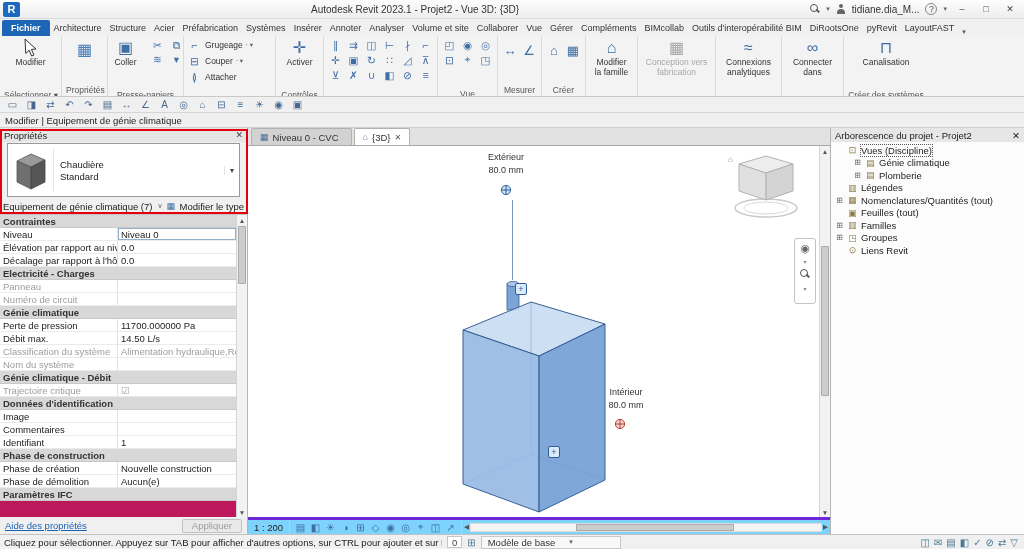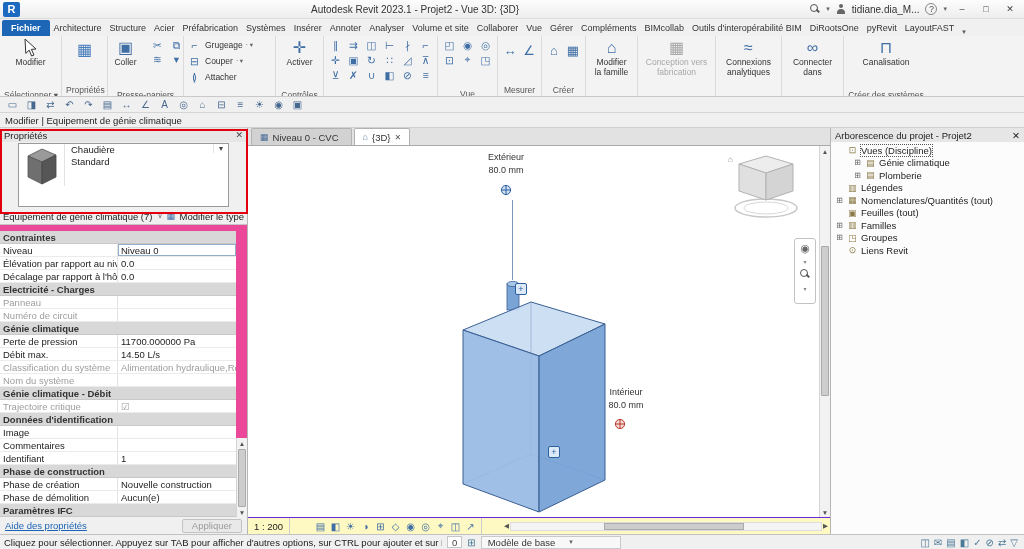--- a/index.html
+++ b/index.html
@@ -53,31 +53,31 @@
   
   .modebar{height:15px;background:#f0f0f0;border-bottom:1px solid #cfcfcf;display:flex;align-items:center;padding-left:5px;font-size:9.5px;color:#222;flex:0 0 auto;}
 
   
   .main{flex:1;display:flex;min-height:0;}
 
   
   .propspanel{width:248px;display:flex;flex-direction:column;background:#f0f0f0;border-right:1px solid #b5b5b5;flex:0 0 auto;}
   .phead{height:14px;display:flex;align-items:center;justify-content:space-between;padding:0 4px;background:#e6e6e6;font-size:9.5px;color:#222;flex:0 0 auto;}
   .phead .x{color:#444;font-size:9px;}
-  .typesel{height:64px;background:#fff;border:1px solid #9a9a9a;margin:1px 18px;display:flex;align-items:flex-start;flex:0 0 auto;}
+  .typesel{height:54px;background:#fff;border:1px solid #9a9a9a;margin:1px 7px;display:flex;align-items:center;flex:0 0 auto;}
   .typeimg{width:46px;display:flex;align-items:center;justify-content:center;border-right:1px solid #e3e3e3;}
   .typetext{flex:1;display:flex;flex-direction:column;justify-content:center;padding-left:6px;font-size:9.5px;color:#222;gap:1px;}
   .typedrop{width:15px;display:flex;align-items:center;justify-content:center;color:#444;font-size:8px;border-left:1px solid #e3e3e3;}
   .filterrow{height:16px;display:flex;align-items:center;padding:0 3px;gap:3px;font-size:9.5px;flex:0 0 auto;}
   .filtersel{flex:1;display:flex;align-items:center;gap:2px;min-width:0;}
   .filtersel .txt{flex:1;white-space:nowrap;overflow:hidden;color:#222;}
   .filtersel .chev{font-size:7px;color:#666;}
   .edittype{display:flex;align-items:center;gap:3px;white-space:nowrap;color:#222;}
   .edittype .smicon{width:11px;font-size:9px;}
-  .gridwrap{flex:1;display:flex;min-height:0;border-top:1px solid #c5c5c5;background:#ec4899;align-items:flex-end;}
+  .gridwrap{flex:1;display:flex;min-height:0;border-top:1px solid #c5c5c5;background:#be185d;}
   .gridrows{flex:1;overflow:hidden;min-width:0;}
   .grow{display:flex;height:13px;border-bottom:1px solid #ebebeb;background:#fff;font-size:9.5px;align-items:center;}
   .grow .lbl{width:118px;padding:0 3px;border-right:1px solid #e2e2e2;overflow:hidden;white-space:nowrap;color:#222;flex:0 0 auto;height:100%;display:flex;align-items:center;}
   .grow .val{flex:1;padding:0 3px;overflow:hidden;white-space:nowrap;min-width:0;height:100%;display:flex;align-items:center;}
   .grow.hdr{background:#d8d8d8;border-bottom:1px solid #c8c8c8;}
   .grow.hdr .lbl{width:auto;border-right:none;font-weight:bold;color:#333;}
   .grow.dim .lbl,.grow.dim .val{color:#9d9d9d;}
   .grow.boxed .val{box-shadow:inset 0 0 0 1px #93aecb;}
   .scroll-v{width:11px;background:#f2f2f2;border-left:1px solid #d4d4d4;display:flex;flex-direction:column;align-items:center;flex:0 0 auto;}
   .scroll-v .arr{height:10px;font-size:6.5px;color:#555;display:flex;align-items:center;justify-content:center;}
@@ -95,21 +95,21 @@
   .vtclose{font-size:8px;color:#555;}
   .canvasrow{flex:1;display:flex;min-height:0;}
   .canvas{flex:1;position:relative;background:#fff;overflow:hidden;min-width:0;}
   .dimblock{position:absolute;text-align:center;font-size:9px;color:#333;line-height:13px;white-space:nowrap;}
   .vline{position:absolute;width:1px;background:#7b97bd;}
   .plusmark{position:absolute;width:12px;height:12px;border:1px solid #2c5f9e;background:#dce9f8;color:#2c5f9e;font-size:9px;line-height:10px;text-align:center;border-radius:2px;}
   .conn{position:absolute;font-size:10px;line-height:10px;}
   .navbar{position:absolute;width:22px;background:rgba(255,255,255,.92);border:1px solid #c3c3c3;border-radius:3px;display:flex;flex-direction:column;align-items:center;padding:3px 0;gap:4px;color:#666;}
   .navbar .nicon{font-size:11px;line-height:12px;}
   .navbar .nchev{font-size:6px;color:#888;}
-  .vbar{height:17px;display:flex;align-items:center;background:#fef9c3;border-top:1px solid #6d28d9;flex:0 0 auto;gap:20px;}
+  .vbar{height:17px;display:flex;align-items:center;background:#7dd3fc;border-top:3px solid #6d28d9;flex:0 0 auto;}
   .scalebox{padding:0 6px;font-size:9.5px;border-right:1px solid #ccc;height:100%;display:flex;align-items:center;gap:3px;color:#222;white-space:nowrap;}
   .vbicons{display:flex;align-items:center;padding:0 3px;border-right:1px solid #ccc;height:100%;}
   .vbicon{width:15px;text-align:center;font-size:10px;color:#3f6ea5;}
   .hscroll{flex:1;display:flex;align-items:center;height:100%;padding:0 2px;gap:1px;min-width:0;}
   .hscroll .arr{font-size:6.5px;color:#555;}
   .hscroll .track{flex:1;height:9px;background:#f4f4f4;border:1px solid #ddd;position:relative;}
   .hscroll .hthumb{position:absolute;left:30%;width:45%;top:0;bottom:0;background:#cdcdcd;border:1px solid #aaa;}
 
   
   .browser{width:194px;display:flex;flex-direction:column;background:#f8f8f8;border-left:1px solid #b5b5b5;flex:0 0 auto;}

